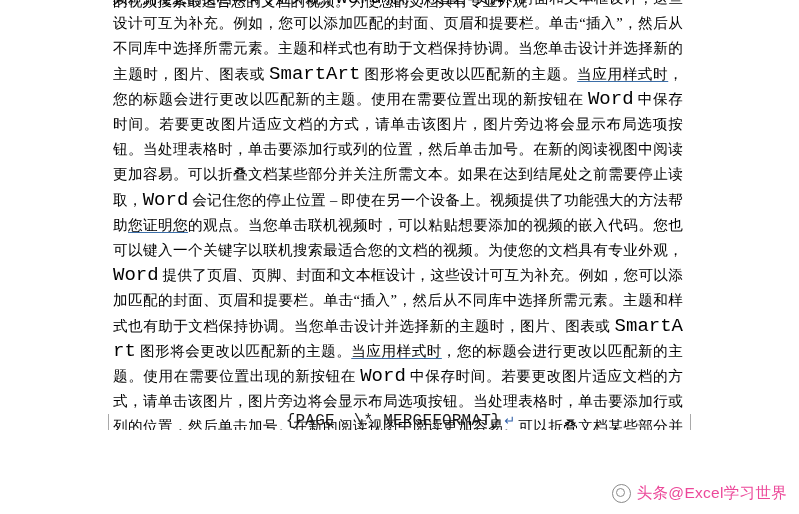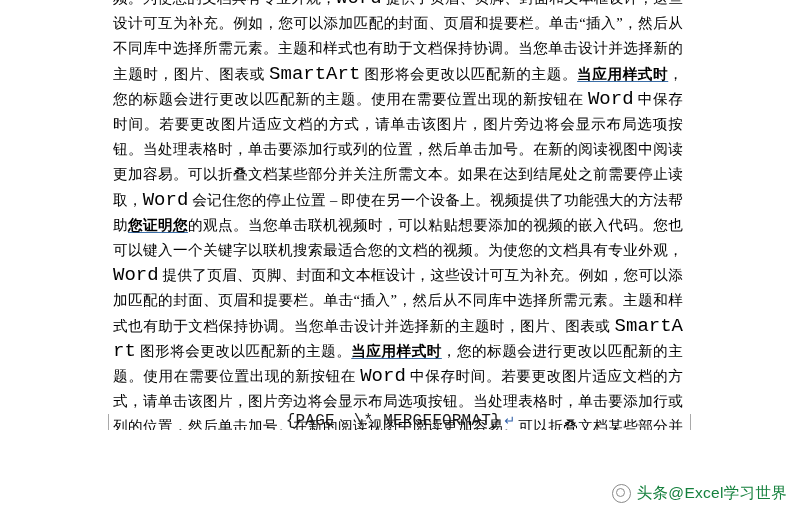--- a/index.html
+++ b/index.html
@@ -42,21 +42,20 @@
   .doc-text .lat {
     font-family: "Liberation Mono", monospace;
     font-size: 19px;
     letter-spacing: 0;
   }
   .doc-text .ul {
     text-decoration: underline;
     text-decoration-color: #3b6ea8;
     text-decoration-thickness: 1px;
     text-underline-offset: 2px;
-    font-weight: bold;
   }
 
   
   .clip-top {
     position: absolute;
     left: 113px;
     top: 0;
     width: 575px;
     height: 14px;
     overflow: hidden;
@@ -128,21 +127,21 @@
   }
 
   
   .watermark {
     position: absolute;
     right: 12px;
     bottom: 10px;
     display: flex;
     align-items: center;
     gap: 6px;
-    color: #15803d;
+    color: #ec4899;
     font-size: 15.5px;
     font-family: "Liberation Sans", sans-serif;
     letter-spacing: 0.3px;
     justify-content: center;
   }
   .wm-logo {
     width: 17px;
     height: 17px;
     border: 1.6px solid #8a8a8a;
     border-radius: 50%;
@@ -159,20 +158,23 @@
     border-radius: 50%;
   }
 </style>
 </head>
 <body>
 
 <div id="page">
 
   <div class="doc-area">
 
+    <div class="clip-top">
+      <div class="clip-top-inner">的视频搜索最适合您的文档的视频。为使您的文档具有专业外观</div>
+    </div>
 
     <div class="doc-text"><span>频。为使您的文档具有专业外观，</span><span class="lat">Word</span><span> 提供了页眉、页脚、封面和文本框设计，这些设计可互为补充。例如，您可以添加匹配的封面、页眉和提要栏。单击“插入”，然后从不同库中选择所需元素。主题和样式也有助于文档保持协调。当您单击设计并选择新的主题时，图片、图表或 </span><span class="lat">SmartArt</span><span> 图形将会更改以匹配新的主题。</span><span class="ul">当应用样式时</span><span>，您的标题会进行更改以匹配新的主题。使用在需要位置出现的新按钮在 </span><span class="lat">Word</span><span> 中保存时间。若要更改图片适应文档的方式，请单击该图片，图片旁边将会显示布局选项按钮。当处理表格时，单击要添加行或列的位置，然后单击加号。在新的阅读视图中阅读更加容易。可以折叠文档某些部分并关注所需文本。如果在达到结尾处之前需要停止读取，</span><span class="lat">Word</span><span> 会记住您的停止位置 – 即使在另一个设备上。视频提供了功能强大的方法帮助</span><span class="ul">您证明您</span><span>的观点。当您单击联机视频时，可以粘贴想要添加的视频的嵌入代码。您也可以键入一个关键字以联机搜索最适合您的文档的视频。为使您的文档具有专业外观，</span><span class="lat">Word</span><span> 提供了页眉、页脚、封面和文本框设计，这些设计可互为补充。例如，您可以添加匹配的封面、页眉和提要栏。单击“插入”，然后从不同库中选择所需元素。主题和样式也有助于文档保持协调。当您单击设计并选择新的主题时，图片、图表或 </span><span class="lat">SmartArt</span><span> 图形将会更改以匹配新的主题。</span><span class="ul">当应用样式时</span><span>，您的标题会进行更改以匹配新的主题。使用在需要位置出现的新按钮在 </span><span class="lat">Word</span><span> 中保存时间。若要更改图片适应文档的方式，请单击该图片，图片旁边将会显示布局选项按钮。当处理表格时，单击要添加行或列的位置，然后单击加号。在新的阅读视图中阅读更加容易。可以折叠文档某些部分并关注所需文本。如果在达到</span></div>
   </div>
 
   <div class="crop bl"></div>
   <div class="crop br"></div>
   <div class="crop tl2"></div>
   <div class="crop tr2"></div>
 
   <div class="footer-fields">

